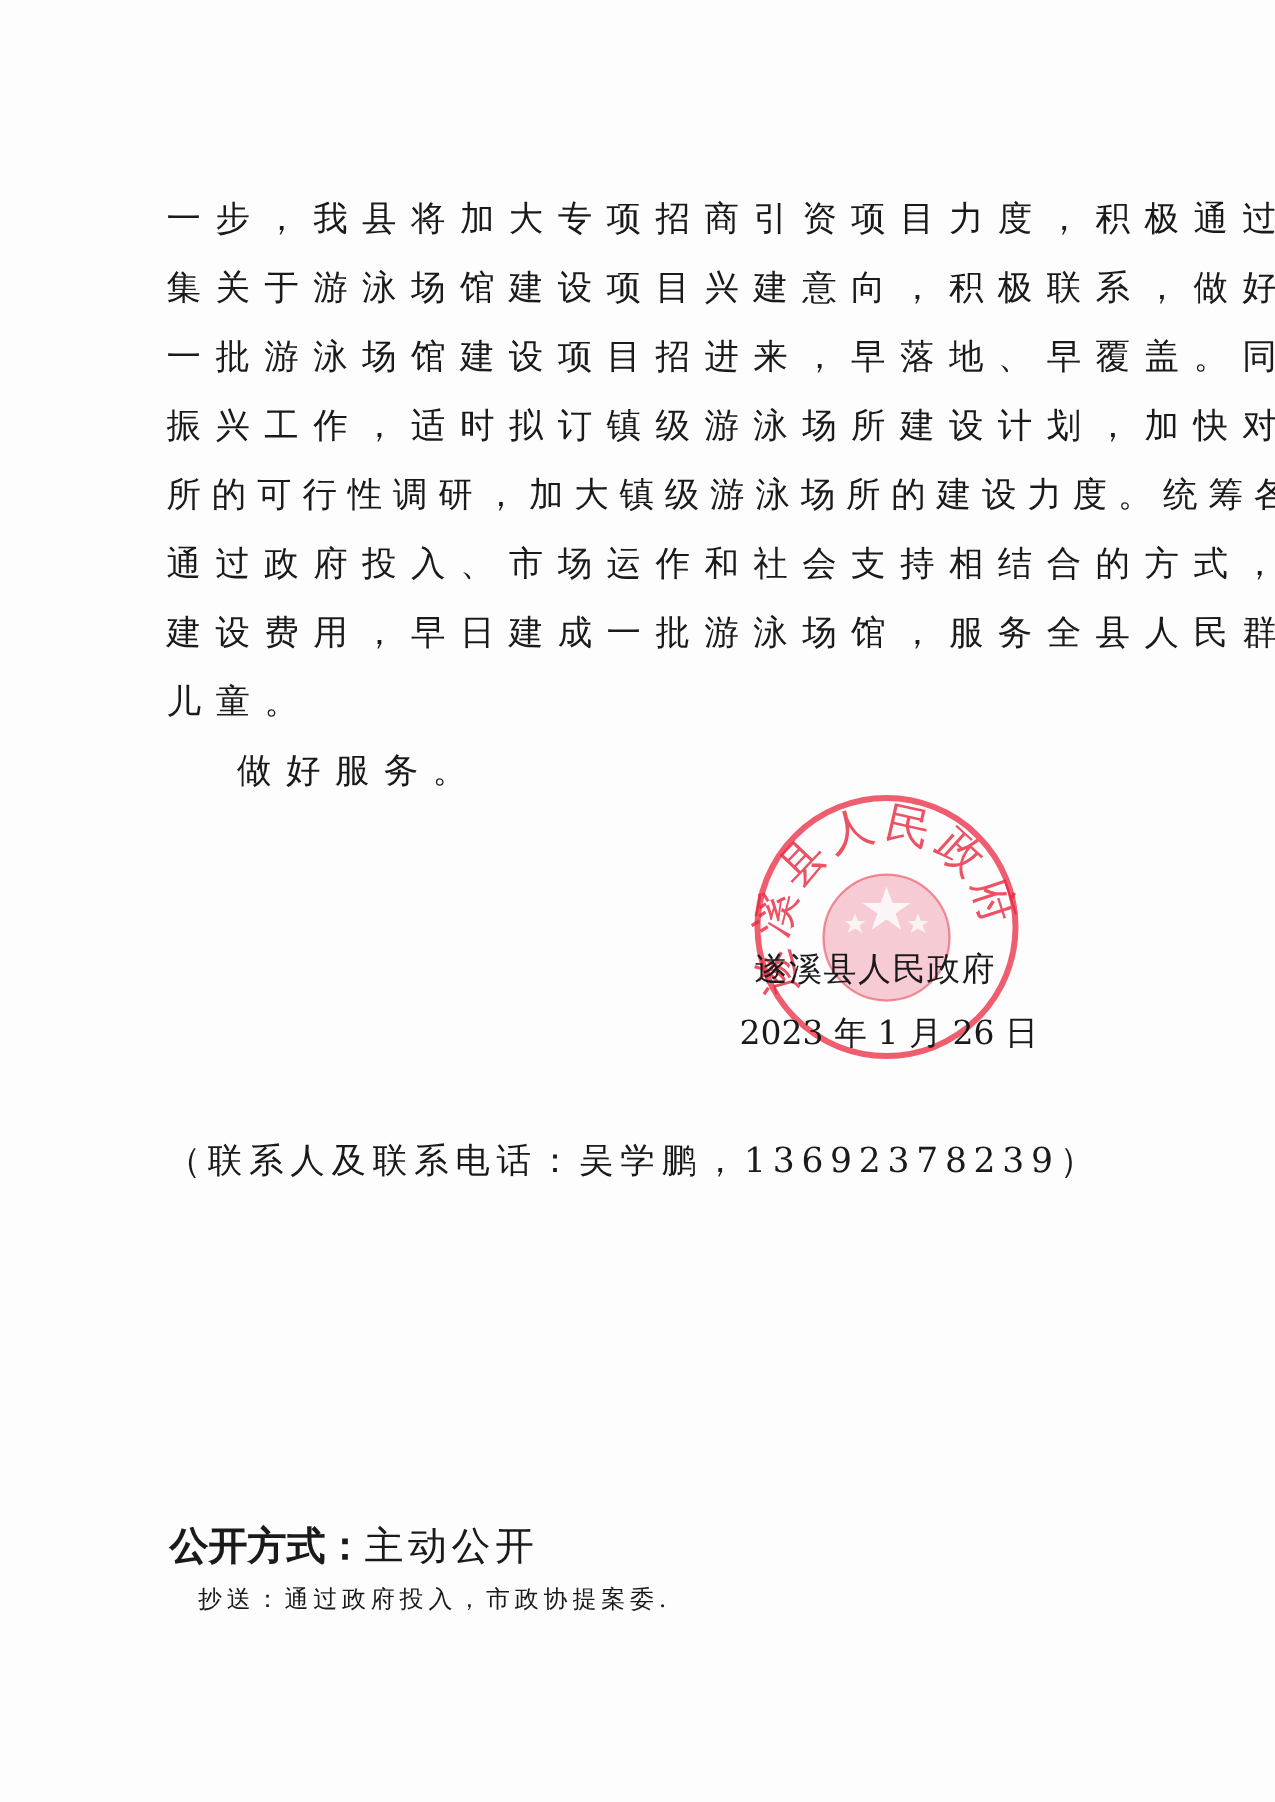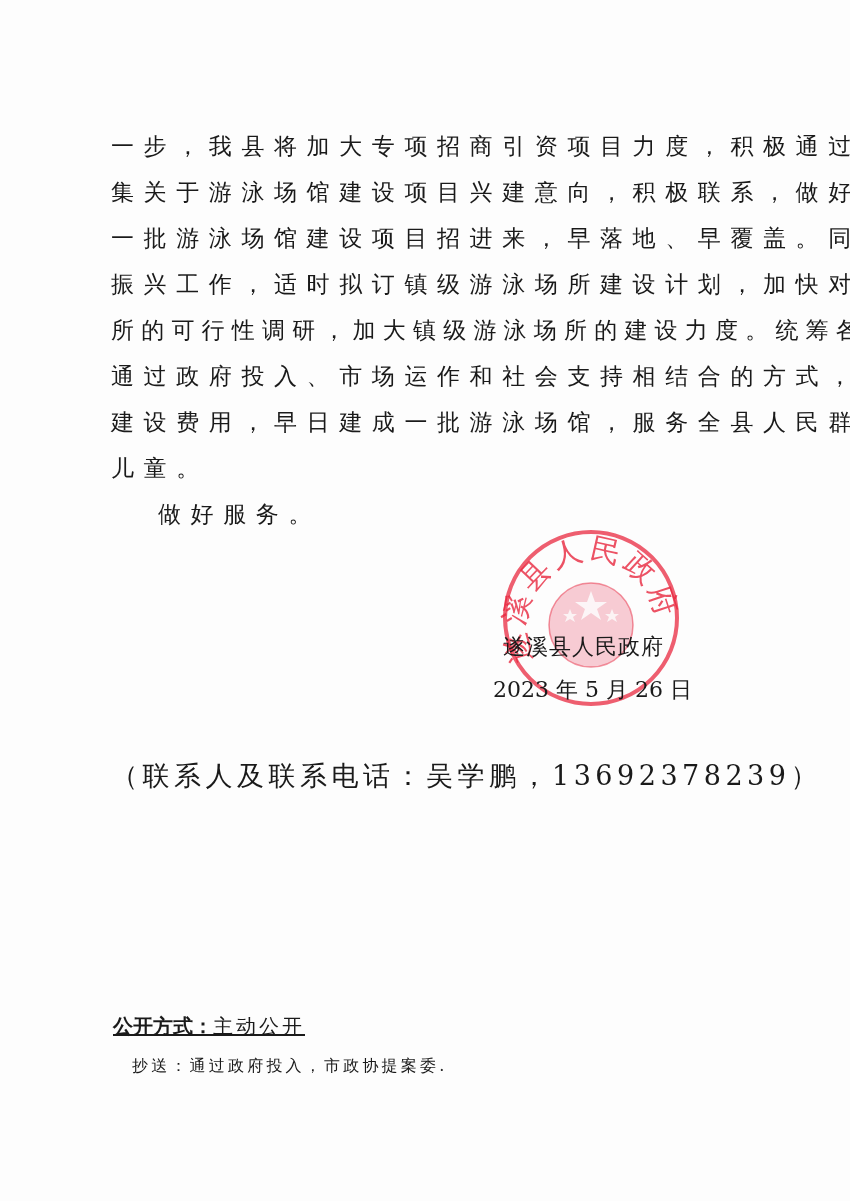--- a/index.html
+++ b/index.html
@@ -12,26 +12,25 @@
     letter-spacing: 9.6px; line-height: 30px;
   }
   .line.tight { letter-spacing: 7.2px; }
   .stamp {
     position: absolute; left: 500px; top: 527px; width: 182px; height: 182px;
   }
   .sig {
     position: absolute; font-size: 22px; white-space: nowrap; color: #1a1a1a; line-height: 28px;
   }
   .contact {
-    position: absolute; left: 111px; top: 758px; font-size: 27px; letter-spacing: 4.5px; white-space: nowrap;
+    position: absolute; left: 111px; top: 758px; font-size: 23px; letter-spacing: 4.5px; white-space: nowrap;
   }
   .disclose {
-    position: absolute; left: 113px; top: 1013px; font-size: 20px; white-space: nowrap;
+    position: absolute; left: 113px; top: 1013px; font-size: 26px; white-space: nowrap;
     font-family: "DejaVu Sans", "Liberation Sans", sans-serif;
-    text-decoration: underline;
   }
   .disclose .lbl { font-weight: bold; }
   .disclose .val { font-family: "DejaVu Serif", "Liberation Serif", serif; letter-spacing: 3px; }
   .cc {
     position: absolute; left: 132px; top: 1056px; font-size: 16px; letter-spacing: 3.2px; white-space: nowrap;
   }
 </style>
 </head>
 <body>
 
@@ -58,21 +57,21 @@
       <polygon points="91,64 95,75 107,75 97,82 101,93 91,86 81,93 85,82 75,75 87,75" fill="#fdfdfd" opacity="0.85"></polygon>
       <polygon points="70,82 72,87 77,87 73,90 75,95 70,92 65,95 67,90 63,87 68,87" fill="#fdfdfd" opacity="0.8"></polygon>
       <polygon points="112,82 114,87 119,87 115,90 117,95 112,92 107,95 109,90 105,87 110,87" fill="#fdfdfd" opacity="0.8"></polygon>
       <text font-size="30" fill="#e8283f" opacity="0.8" font-family="DejaVu Serif, serif" letter-spacing="4">
         <textPath href="#arc">遂溪县人民政府</textPath>
       </text>
     </svg>
   </div>
 
   <div class="sig" style="left:503px; top:633px; letter-spacing:1px">遂溪县人民政府</div>
-  <div class="sig" style="left:493px; top:676px">2023 年 5 月 26 日</div>
+  <div class="sig" style="left:493px; top:676px">2023 年 1 月 26 日</div>
 
   <div class="contact">（联系人及联系电话：吴学鹏，13692378239）</div>
 
   <div class="disclose">
     <span class="lbl">公开方式：</span><span class="val">主动公开</span>
   </div>
 
   <div class="cc">抄送：通过政府投入，市政协提案委.</div>
 </div>
 

